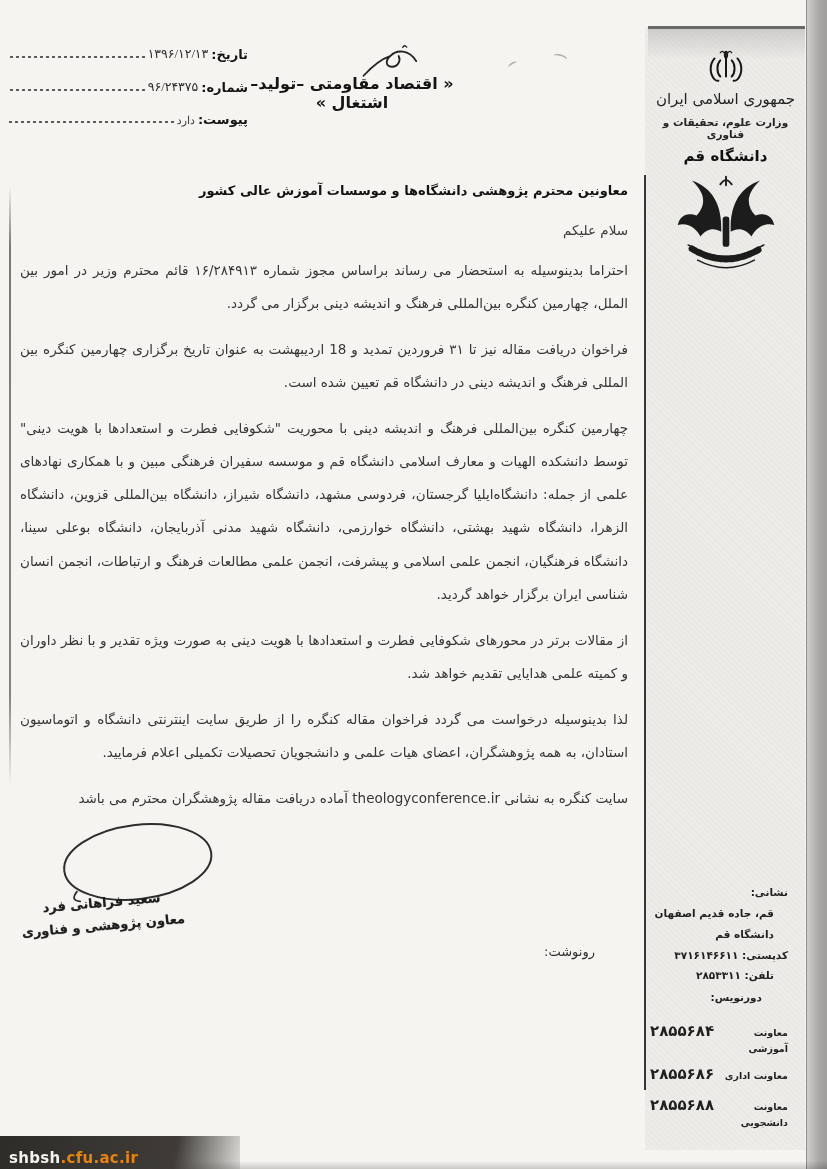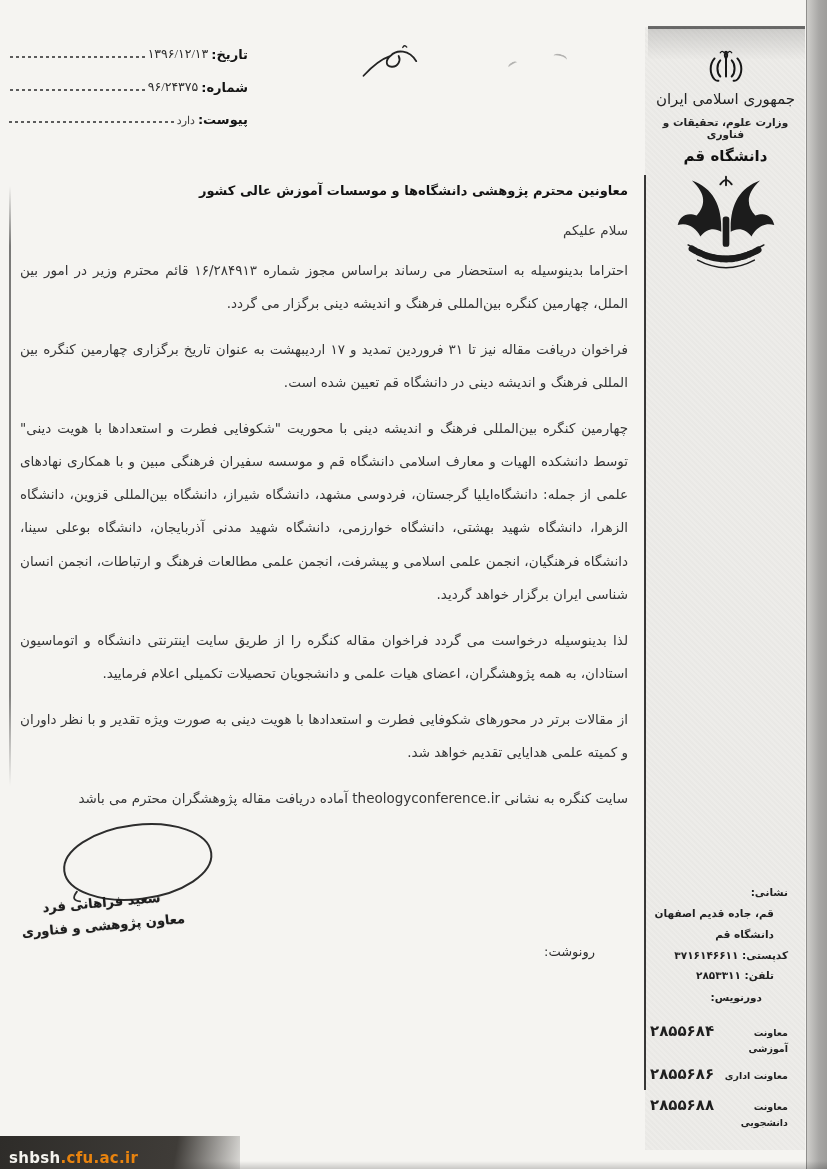--- a/index.html
+++ b/index.html
@@ -118,20 +118,21 @@
       <span class="meta-value small">دارد</span>
       <span class="meta-leader"></span>
     </div>
   </div>
 
   <svg class="basmala" width="62" height="32" viewBox="0 0 62 32">
     <path d="M58 20 C52 8 40 6 33 12 C27 16 27 22 33 23 C39 24 43 18 41 13 M33 12 C24 14 13 21 4 29" fill="none" stroke="#232323" stroke-width="1.8" stroke-linecap="round"></path>
     <path d="M46 5 q2 -3 4 0" fill="none" stroke="#232323" stroke-width="1.4" stroke-linecap="round"></path>
   </svg>
 
+  <div class="slogan">« اقتصاد مقاومتی –تولید– اشتغال »</div>
 
   <div class="org">
     <svg class="emblem" width="38" height="38" viewBox="0 0 40 40">
       <g fill="none" stroke="#161616" stroke-width="2.1" stroke-linecap="round">
         <path d="M20 11 V30"></path>
         <path d="M20 11 q-2.5 -4 0 -6 q2.5 2 0 6"></path>
         <path d="M14 13 C10 17 10 26 14 30"></path>
         <path d="M26 13 C30 17 30 26 26 30"></path>
         <path d="M8 11 C2.5 17 2.5 27 8 33 q2 2 4 1.5"></path>
         <path d="M32 11 C37.5 17 37.5 27 32 33 q-2 2 -4 1.5"></path>
@@ -153,24 +154,24 @@
         <path d="M20 76 Q60 100 100 76" stroke-width="1.6"></path>
         <path d="M30 92 Q60 108 90 92" stroke-width="1.6"></path>
       </g>
     </svg>
   </div>
 
   <div class="letter">
     <div class="letter-recipient">معاونین محترم پژوهشی دانشگاه‌ها و موسسات آموزش عالی کشور</div>
     <div class="letter-salutation">سلام علیکم</div>
     <p>احتراما بدینوسیله به استحضار می رساند براساس مجوز شماره ۱۶/۲۸۴۹۱۳ قائم محترم وزیر در امور بین الملل، چهارمین کنگره بین‌المللی فرهنگ و اندیشه دینی برگزار می گردد.</p>
-    <p>فراخوان دریافت مقاله نیز تا ۳۱ فروردین تمدید و ۱۷ اردیبهشت به عنوان تاریخ برگزاری چهارمین کنگره بین المللی فرهنگ و اندیشه دینی در دانشگاه قم تعیین شده است.</p>
+    <p>فراخوان دریافت مقاله نیز تا ۳۱ فروردین تمدید و 18 اردیبهشت به عنوان تاریخ برگزاری چهارمین کنگره بین المللی فرهنگ و اندیشه دینی در دانشگاه قم تعیین شده است.</p>
     <p>چهارمین کنگره بین‌المللی فرهنگ و اندیشه دینی با محوریت "شکوفایی فطرت و استعدادها با هویت دینی" توسط دانشکده الهیات و معارف اسلامی دانشگاه قم و موسسه سفیران فرهنگی مبین و با همکاری نهادهای علمی از جمله: دانشگاه‌ایلیا گرجستان، فردوسی مشهد، دانشگاه شیراز، دانشگاه بین‌المللی قزوین، دانشگاه الزهرا، دانشگاه شهید بهشتی، دانشگاه خوارزمی، دانشگاه شهید مدنی آذربایجان، دانشگاه بوعلی سینا، دانشگاه فرهنگیان، انجمن علمی اسلامی و پیشرفت، انجمن علمی مطالعات فرهنگ و ارتباطات، انجمن انسان شناسی ایران برگزار خواهد گردید.</p>
+    <p>از مقالات برتر در محورهای شکوفایی فطرت و استعدادها با هویت دینی به صورت ویژه تقدیر و با نظر داوران و کمیته علمی هدایایی تقدیم خواهد شد.</p>
     <p>لذا بدینوسیله درخواست می گردد فراخوان مقاله کنگره را از طریق سایت اینترنتی دانشگاه و اتوماسیون استادان، به همه پژوهشگران، اعضای هیات علمی و دانشجویان تحصیلات تکمیلی اعلام فرمایید.</p>
-    <p>از مقالات برتر در محورهای شکوفایی فطرت و استعدادها با هویت دینی به صورت ویژه تقدیر و با نظر داوران و کمیته علمی هدایایی تقدیم خواهد شد.</p>
     <p>سایت کنگره به نشانی theologyconference.ir آماده دریافت مقاله پژوهشگران محترم می باشد</p>
   </div>
 
   <div class="signature">
     <svg class="signature-loop" width="160" height="92" viewBox="0 0 160 92">
       <ellipse cx="80" cy="44" rx="74" ry="37" fill="none" stroke="#2d2d2d" stroke-width="2"></ellipse>
       <path d="M16 66 q-8 8 2 10" fill="none" stroke="#2d2d2d" stroke-width="1.8" stroke-linecap="round"></path>
     </svg>
     <div class="signature-text">
       <div>سعید فراهانی فرد</div>

